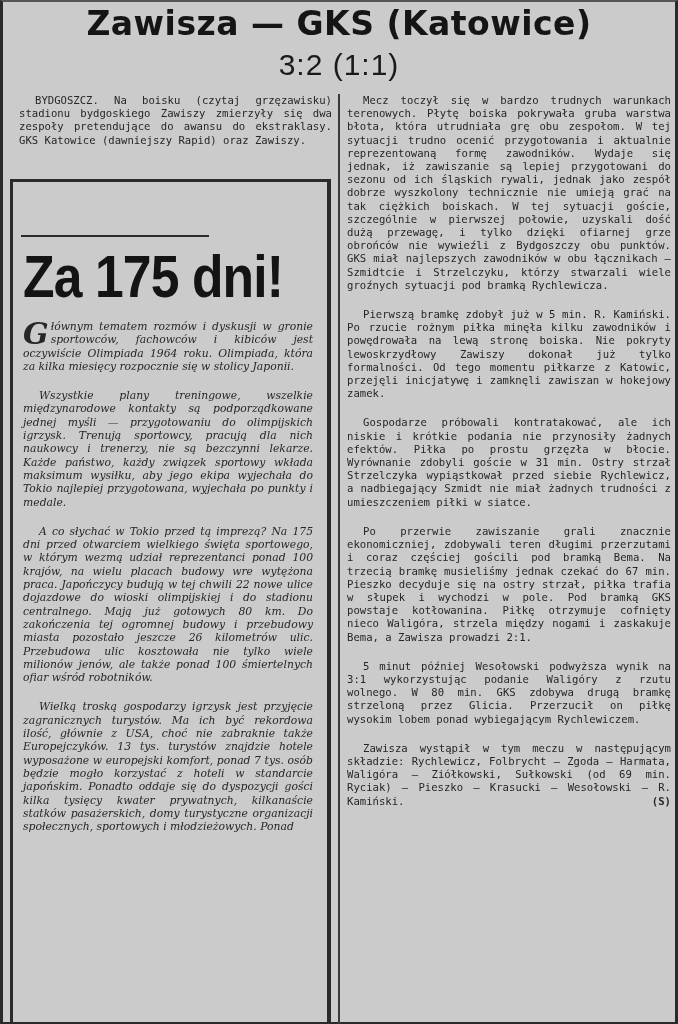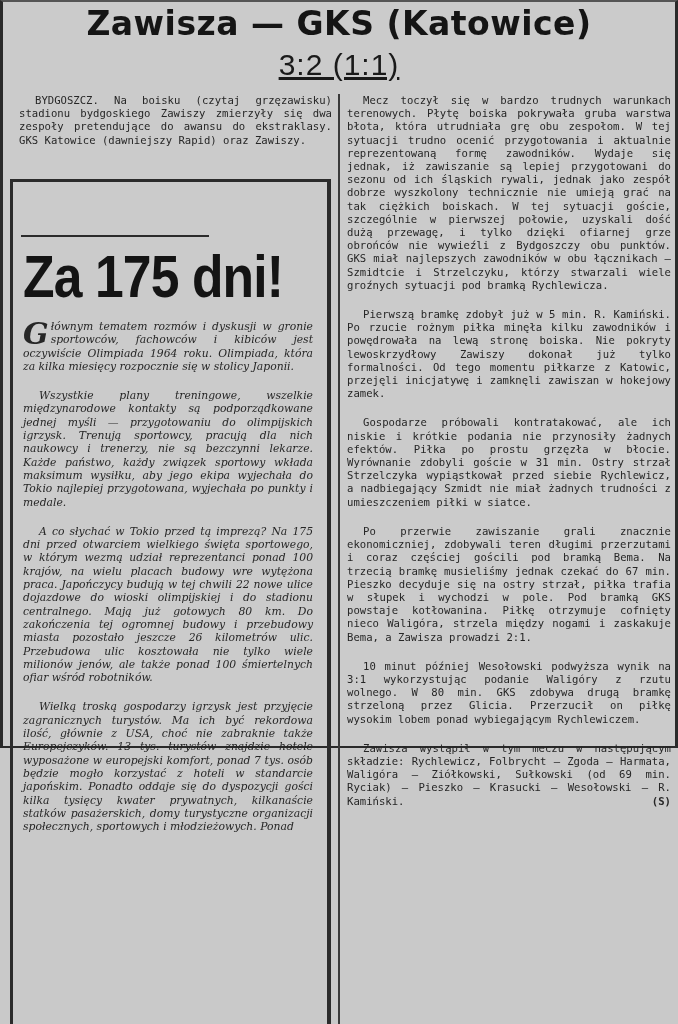--- a/index.html
+++ b/index.html
@@ -3,42 +3,41 @@
   <meta charset="utf-8">
   <style>
     html, body { margin:0; padding:0; }
     body {
       width:678px; height:1024px; overflow:hidden; position:relative;
       background:#c9c9c9;
       font-family:"DejaVu Sans", sans-serif;
       color:#1c1c1c;
     }
     .page {
-      position:absolute; left:0; top:0; width:678px; height:748px;
+      position:absolute; left:0; top:0; width:678px; height:1024px;
       background:#cbcbcb;
       box-sizing:border-box;
       border-left:3px solid #2a2a2a;
       border-right:3px solid #2a2a2a;
       border-top:2px solid #555;
       border-bottom:2px solid #2a2a2a;
     }
     .headline {
       position:absolute; left:0; right:0; top:2px;
       text-align:center;
       font-family:"DejaVu Sans", sans-serif;
       font-weight:bold; font-size:33px; letter-spacing:0.5px;
       color:#151515;
     }
     .score {
       position:absolute; left:0; right:0; top:46px;
       text-align:center;
       font-family:"Liberation Sans", sans-serif;
       font-size:30px; letter-spacing:1px;
       color:#1a1a1a;
-      text-decoration:underline;
     }
     .col {
       position:absolute;
       font-family:"DejaVu Sans Mono", monospace;
       font-size:10.6px; line-height:13.2px;
       text-align:justify;
       color:#262626;
     }
     .col p { margin:0; text-indent:16px; }
     .col p + p { margin-top:16px; }
@@ -111,16 +110,16 @@
     <p>Wszystkie plany treningowe, wszelkie międzynarodowe kontakty są podporządkowane jednej myśli — przygotowaniu do olimpijskich igrzysk. Trenują sportowcy, pracują dla nich naukowcy i trenerzy, nie są bezczynni lekarze. Każde państwo, każdy związek sportowy wkłada maksimum wysiłku, aby jego ekipa wyjechała do Tokio najlepiej przygotowana, wyjechała po punkty i medale.</p>
     <p>A co słychać w Tokio przed tą imprezą? Na 175 dni przed otwarciem wielkiego święta sportowego, w którym wezmą udział reprezentanci ponad 100 krajów, na wielu placach budowy wre wytężona praca. Japończycy budują w tej chwili 22 nowe ulice dojazdowe do wioski olimpijskiej i do stadionu centralnego. Mają już gotowych 80 km. Do zakończenia tej ogromnej budowy i przebudowy miasta pozostało jeszcze 26 kilometrów ulic. Przebudowa ulic kosztowała nie tylko wiele milionów jenów, ale także ponad 100 śmiertelnych ofiar wśród robotników.</p>
     <p>Wielką troską gospodarzy igrzysk jest przyjęcie zagranicznych turystów. Ma ich być rekordowa ilość, głównie z USA, choć nie zabraknie także Europejczyków. 13 tys. turystów znajdzie hotele wyposażone w europejski komfort, ponad 7 tys. osób będzie mogło korzystać z hoteli w standarcie japońskim. Ponadto oddaje się do dyspozycji gości kilka tysięcy kwater prywatnych, kilkanaście statków pasażerskich, domy turystyczne organizacji społecznych, sportowych i młodzieżowych. Ponad</p>
   </div>
 
   <div class="col right" id="report">
       <p><span>Mecz toczył się w bardzo trudnych warunkach terenowych. Płytę boiska pokrywała gruba warstwa błota, która utrudniała grę obu zespołom. W tej sytuacji trudno ocenić przygotowania i aktualnie reprezentowaną formę zawodników. Wydaje się jednak, iż zawiszanie są lepiej przygotowani do sezonu od ich śląskich rywali, jednak jako zespół dobrze wyszkolony technicznie nie umieją grać na tak ciężkich boiskach. W tej sytuacji goście, szczególnie w pierwszej połowie, uzyskali dość dużą przewagę, i tylko dzięki ofiarnej grze obrońców nie wywieźli z Bydgoszczy obu punktów. GKS miał najlepszych zawodników w obu łącznikach — </span><span class="b">Szmidtcie i Strzelczyku,</span><span> którzy stwarzali wiele groźnych sytuacji pod bramką </span><span class="b">Rychlewicza.</span></p>
       <p><span>Pierwszą bramkę zdobył już w 5 min. </span><span class="b">R. Kamiński.</span><span> Po rzucie rożnym piłka minęła kilku zawodników i powędrowała na lewą stronę boiska. Nie pokryty lewoskrzydłowy Zawiszy dokonał już tylko formalności. Od tego momentu piłkarze z Katowic, przejęli inicjatywę i zamknęli zawiszan w hokejowy zamek.</span></p>
       <p><span>Gospodarze próbowali kontratakować, ale ich niskie i krótkie podania nie przynosiły żadnych efektów. Piłka po prostu grzęzła w błocie. Wyrównanie zdobyli goście w 31 min. Ostry strzał </span><span class="b">Strzelczyka</span><span> wypiąstkował przed siebie Rychlewicz, a nadbiegający </span><span class="b">Szmidt</span><span> nie miał żadnych trudności z umieszczeniem piłki w siatce.</span></p>
       <p><span>Po przerwie zawiszanie grali znacznie ekonomiczniej, zdobywali teren długimi przerzutami i coraz częściej gościli pod bramką </span><span class="b">Bema.</span><span> Na trzecią bramkę musieliśmy jednak czekać do 67 min. </span><span class="b">Pieszko</span><span> decyduje się na ostry strzał, piłka trafia w słupek i wychodzi w pole. Pod bramką GKS powstaje kotłowanina. Piłkę otrzymuje cofnięty nieco </span><span class="b">Waligóra,</span><span> strzela między nogami i zaskakuje Bema, a Zawisza prowadzi 2:1.</span></p>
-      <p><span>10 minut później </span><span class="b">Wesołowski</span><span> podwyższa wynik na 3:1 wykorzystując podanie Waligóry z rzutu wolnego. W 80 min. GKS zdobywa drugą bramkę strzeloną przez </span><span class="b">Glicia.</span><span> Przerzucił on piłkę wysokim lobem ponad wybiegającym Rychlewiczem.</span></p>
+      <p><span>5 minut później </span><span class="b">Wesołowski</span><span> podwyższa wynik na 3:1 wykorzystując podanie Waligóry z rzutu wolnego. W 80 min. GKS zdobywa drugą bramkę strzeloną przez </span><span class="b">Glicia.</span><span> Przerzucił on piłkę wysokim lobem ponad wybiegającym Rychlewiczem.</span></p>
       <p><span class="b">Zawisza wystąpił w tym meczu w następującym składzie: Rychlewicz, Folbrycht — Zgoda — Harmata, Waligóra — Ziółkowski, Sułkowski (od 69 min. Ryciak) — Pieszko — Krasucki — Wesołowski — R. Kamiński.</span><span class="signature">(S)</span></p>
     </div>
 </div>
 
 </body></html>

